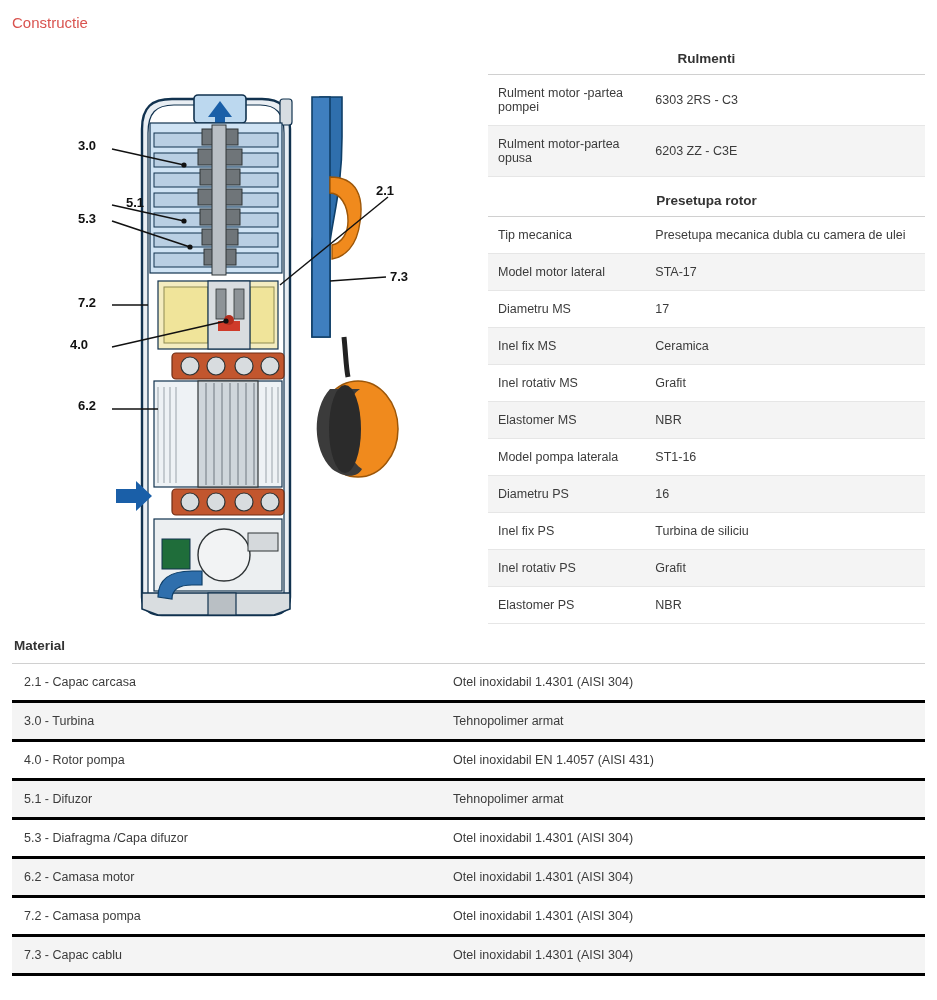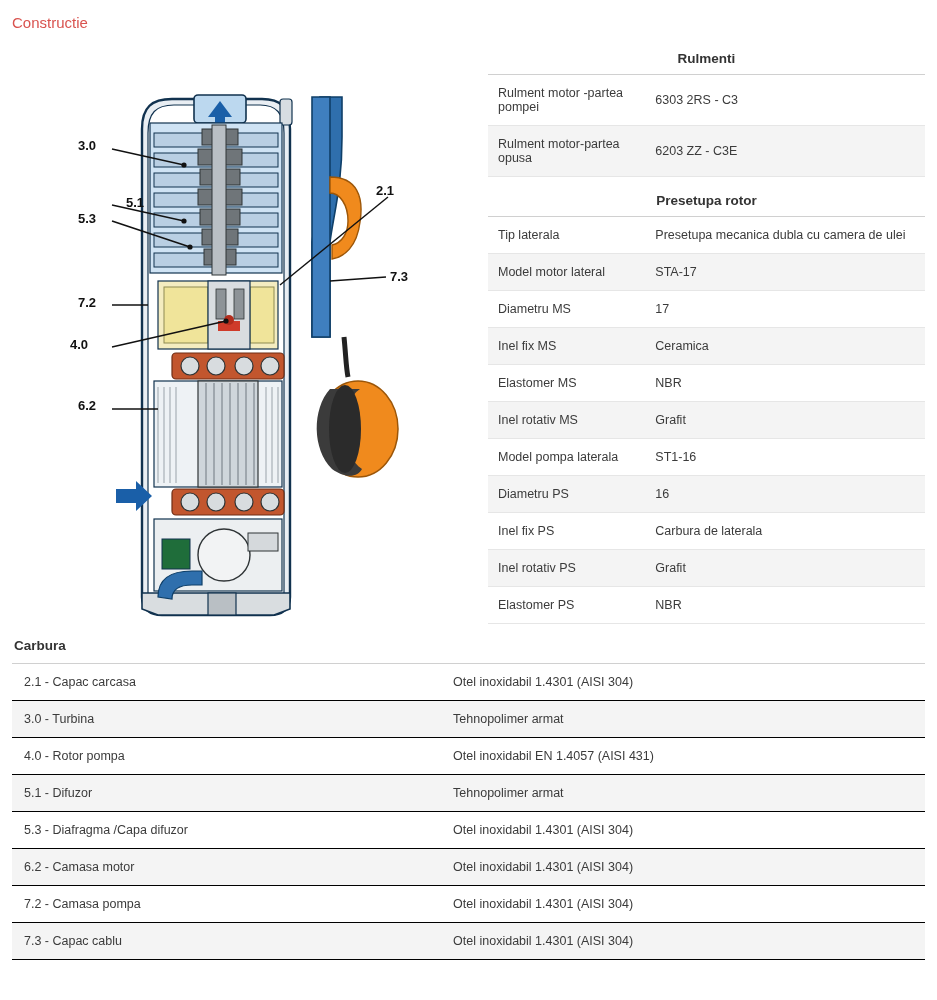--- a/index.html
+++ b/index.html
@@ -79,21 +79,21 @@
     padding: 6px 2px 10px 2px;
     border-bottom: 1px solid #d0d0d0;
   }
   table.material {
     width: 100%;
     border-collapse: collapse;
     font-size: 12.5px;
   }
   table.material td {
     padding: 11px 12px;
-    border-bottom: 1px solid #000000;
+    border-bottom: 3px solid #000000;
   }
   table.material tr:nth-child(even) td { background: #f4f4f4; }
   table.material td.k { width: 47%; }
 
   
   svg { display:block; }
 </style>
 </head>
 <body>
 
@@ -250,70 +250,70 @@
             <td class="k">Rulment motor-partea opusa</td>
             <td class="v">6203 ZZ - C3E</td>
           </tr>
         </tbody>
       </table>
 
       <div class="tbl-head" style="margin-top:8px;">Presetupa rotor</div>
       <table class="spec">
         <tbody>
           <tr>
-            <td class="k">Tip laterala</td>
+            <td class="k">Tip mecanica</td>
             <td class="v">Presetupa mecanica dubla cu camera de ulei</td>
           </tr>
           <tr>
             <td class="k">Model motor lateral</td>
             <td class="v">STA-17</td>
           </tr>
           <tr>
             <td class="k">Diametru MS</td>
             <td class="v">17</td>
           </tr>
           <tr>
             <td class="k">Inel fix MS</td>
             <td class="v">Ceramica</td>
           </tr>
           <tr>
+            <td class="k">Inel rotativ MS</td>
+            <td class="v">Grafit</td>
+          </tr>
+          <tr>
             <td class="k">Elastomer MS</td>
             <td class="v">NBR</td>
           </tr>
           <tr>
-            <td class="k">Inel rotativ MS</td>
-            <td class="v">Grafit</td>
-          </tr>
-          <tr>
             <td class="k">Model pompa laterala</td>
             <td class="v">ST1-16</td>
           </tr>
           <tr>
             <td class="k">Diametru PS</td>
             <td class="v">16</td>
           </tr>
           <tr>
             <td class="k">Inel fix PS</td>
-            <td class="v">Carbura de laterala</td>
+            <td class="v">Turbina de siliciu</td>
           </tr>
           <tr>
             <td class="k">Inel rotativ PS</td>
             <td class="v">Grafit</td>
           </tr>
           <tr>
             <td class="k">Elastomer PS</td>
             <td class="v">NBR</td>
           </tr>
         </tbody>
       </table>
     </div>
   </div>
 
   <div class="material-block">
-    <div class="material-title">Carbura</div>
+    <div class="material-title">Material</div>
     <table class="material">
       <tbody>
         <tr>
           <td class="k">2.1 - Capac carcasa</td>
           <td class="v">Otel inoxidabil 1.4301 (AISI 304)</td>
         </tr>
         <tr>
           <td class="k">3.0 - Turbina</td>
           <td class="v">Tehnopolimer armat</td>
         </tr>

